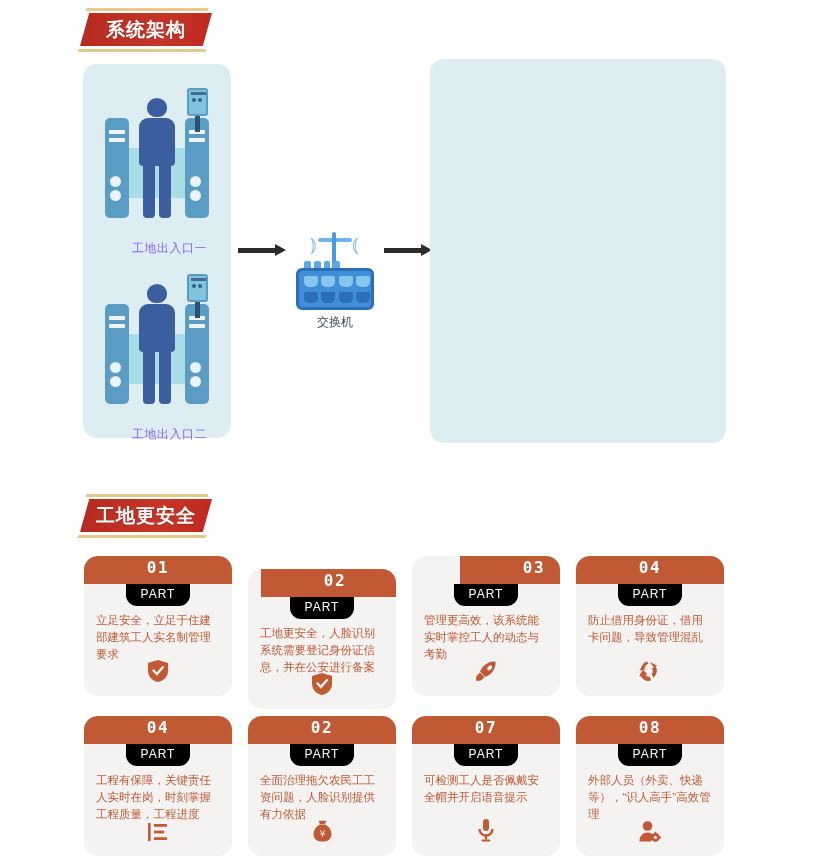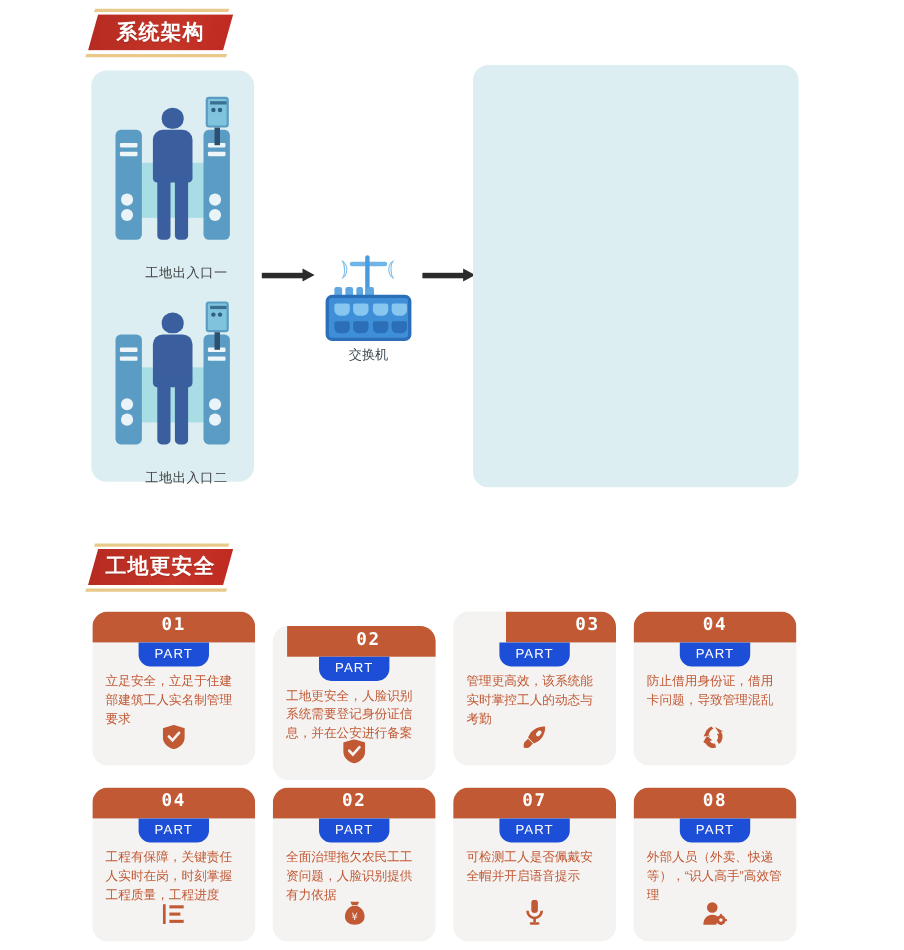--- a/index.html
+++ b/index.html
@@ -107,21 +107,21 @@
     position: absolute; left: 9px; top: 8px; width: 4px; height: 4px;
     background: #2f5f85; border-radius: 50%;
   }
   .terminal .stem {
     position: absolute; left: 11px; top: 28px; width: 5px; height: 16px;
     background: #2c5070;
   }
 
   .gate-label {
     position: absolute; width: 173px; text-align: center;
-    font-size: 12px; color: #404040; letter-spacing: 0.5px;
+    font-size: 12px; color: #8b5cf6; letter-spacing: 0.5px;
   }
 
   
   .harrow { position: absolute; height: 12px; }
   .harrow .shaft { position: absolute; left: 0; top: 4px; height: 5px; background: #2b2b2b; }
   .harrow .tip {
     position: absolute; top: 0; width: 0; height: 0;
     border-top: 6px solid transparent; border-bottom: 6px solid transparent;
     border-left: 11px solid #2b2b2b;
   }
@@ -178,21 +178,21 @@
     position: relative; width: 148px; height: 28px;
     background: #c15935;
   }
   .card-num {
     position: absolute; left: 0; top: 2px; width: 148px; text-align: center;
     color: #ffffff; font-size: 16px; font-weight: bold; letter-spacing: 1.5px;
     font-family: "DejaVu Sans Mono", monospace;
   }
   .card-tab {
     position: absolute; left: 42px; top: 28px; width: 64px; height: 22px;
-    background: #1d4ed8; border-radius: 0 0 11px 11px;
+    background: #000000; border-radius: 0 0 11px 11px;
     color: #fff; font-size: 12px; text-align: center; line-height: 20px;
     letter-spacing: 1px;
   }
   .card-text {
     position: absolute; left: 12px; top: 56px; width: 126px;
     font-size: 11.5px; line-height: 17px; color: #c15935;
   }
   .card-icon {
     position: absolute; left: 0; bottom: 10px; width: 148px;
     text-align: center; color: #c15935;

